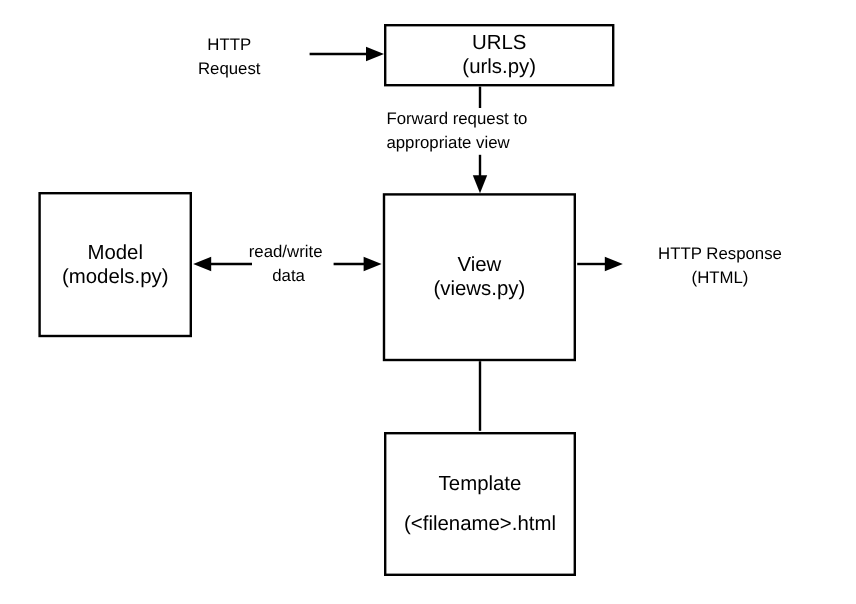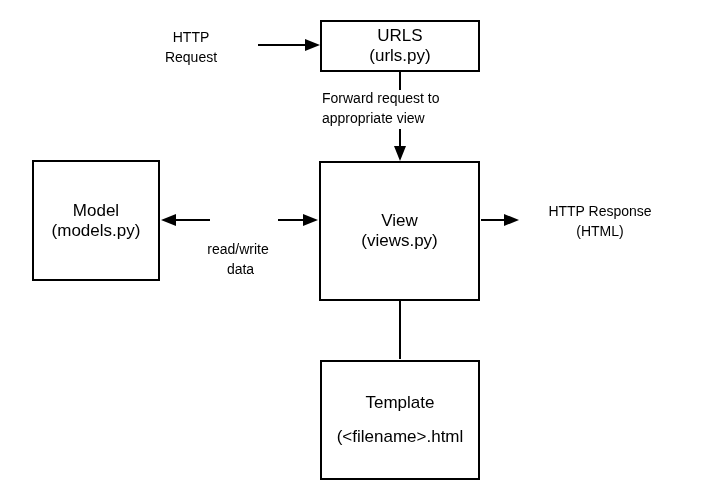--- a/index.html
+++ b/index.html
@@ -23,33 +23,33 @@
     border: 2px solid #000000;
     background: #ffffff;
     display: flex;
     flex-direction: column;
     align-items: center;
     justify-content: center;
     text-align: center;
     font-size: 17px;
     line-height: 20px;
   }
-  .node-urls     { left: 320px; top: 20px;  width: 160px; height: 52px;  }
+  .node-urls     { left: 320px; top: 20px;  width: 192px; height: 52px;  }
   .node-model    { left: 32px;  top: 160px; width: 128px; height: 121px; }
   .node-view     { left: 319px; top: 161px; width: 161px; height: 140px; }
   .node-template { left: 320px; top: 360px; width: 160px; height: 120px; gap: 14px; }
   .flabel {
     position: absolute;
     font-size: 14px;
     line-height: 20px;
     white-space: nowrap;
   }
   .lbl-http-request { left: 149px; top: 27px; width: 84px; text-align: center; }
   .lbl-forward      { left: 322px; top: 88px; text-align: left; }
-  .lbl-read-write   { left: 198px; top: 199px; width: 80px; margin-top: 40px; }
+  .lbl-read-write   { left: 198px; top: 199px; width: 80px; }
   .lbl-read-write .l1 { text-align: center; }
   .lbl-read-write .l2 { text-align: center; padding-left: 5px; }
   .lbl-http-response{ left: 525px; top: 201px; width: 150px; text-align: center; }
 </style>
 </head>
 <body>
 
 <div class="canvas">
 
   <svg class="arrow-layer" viewBox="0 0 713 503" xmlns="http://www.w3.org/2000/svg">

